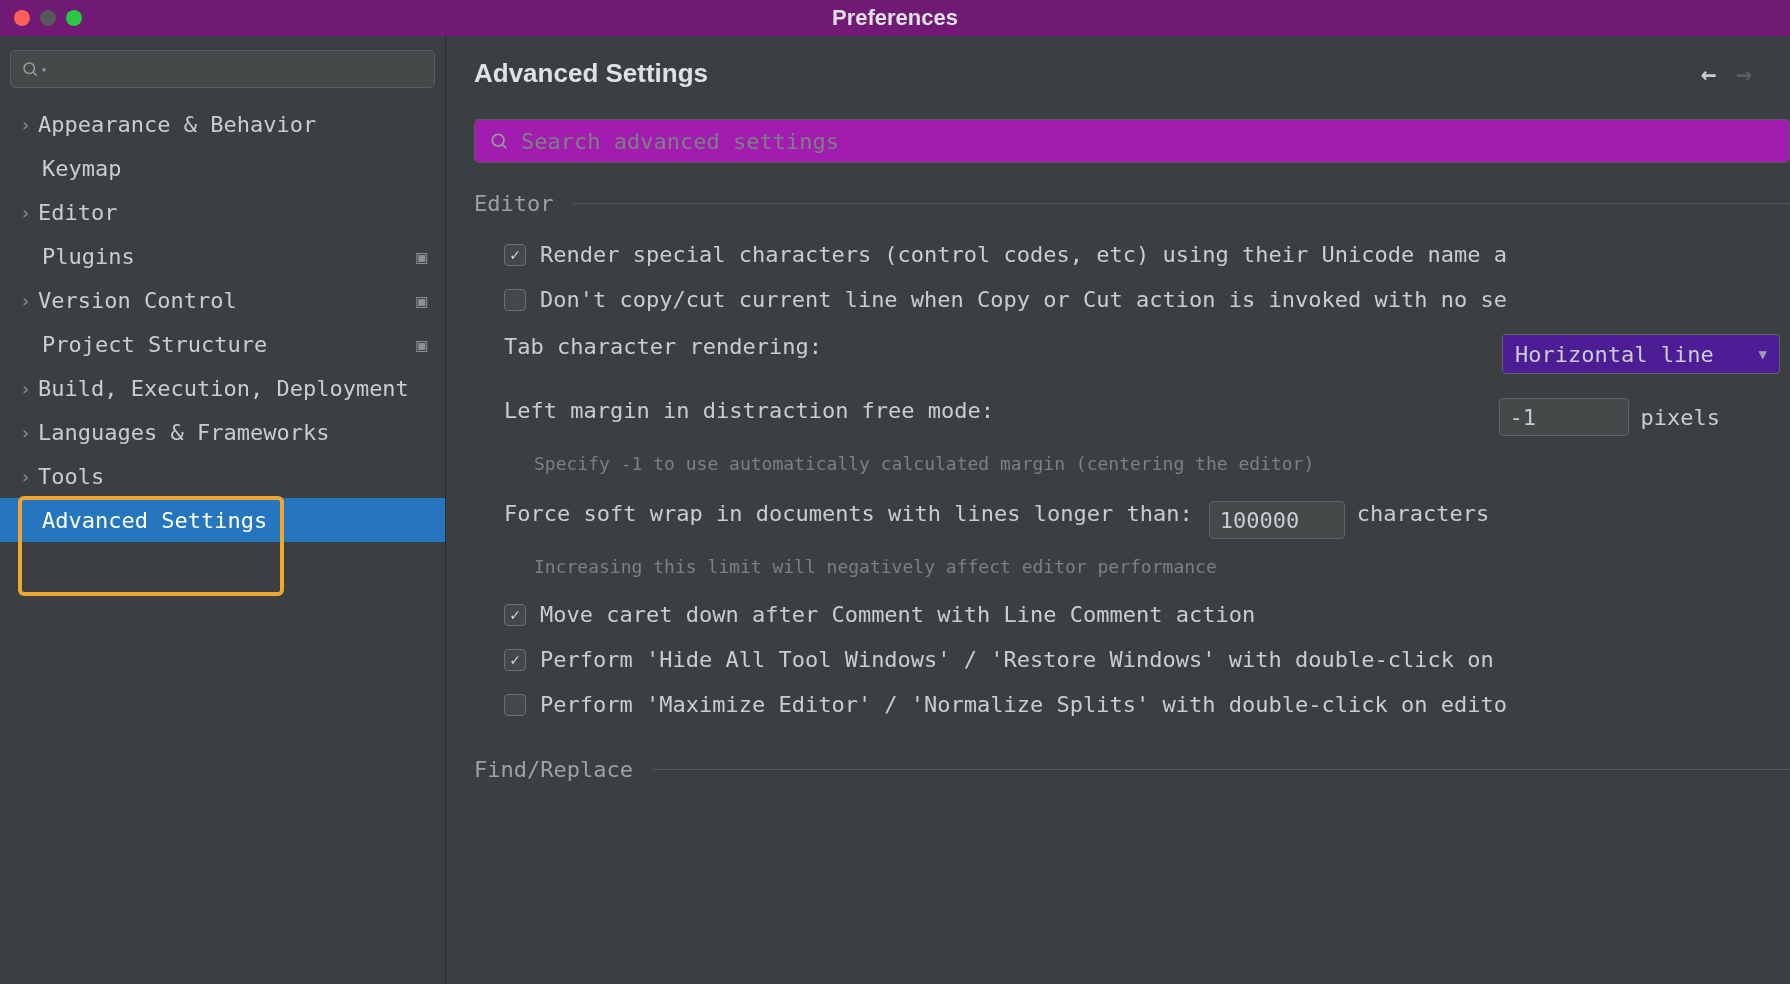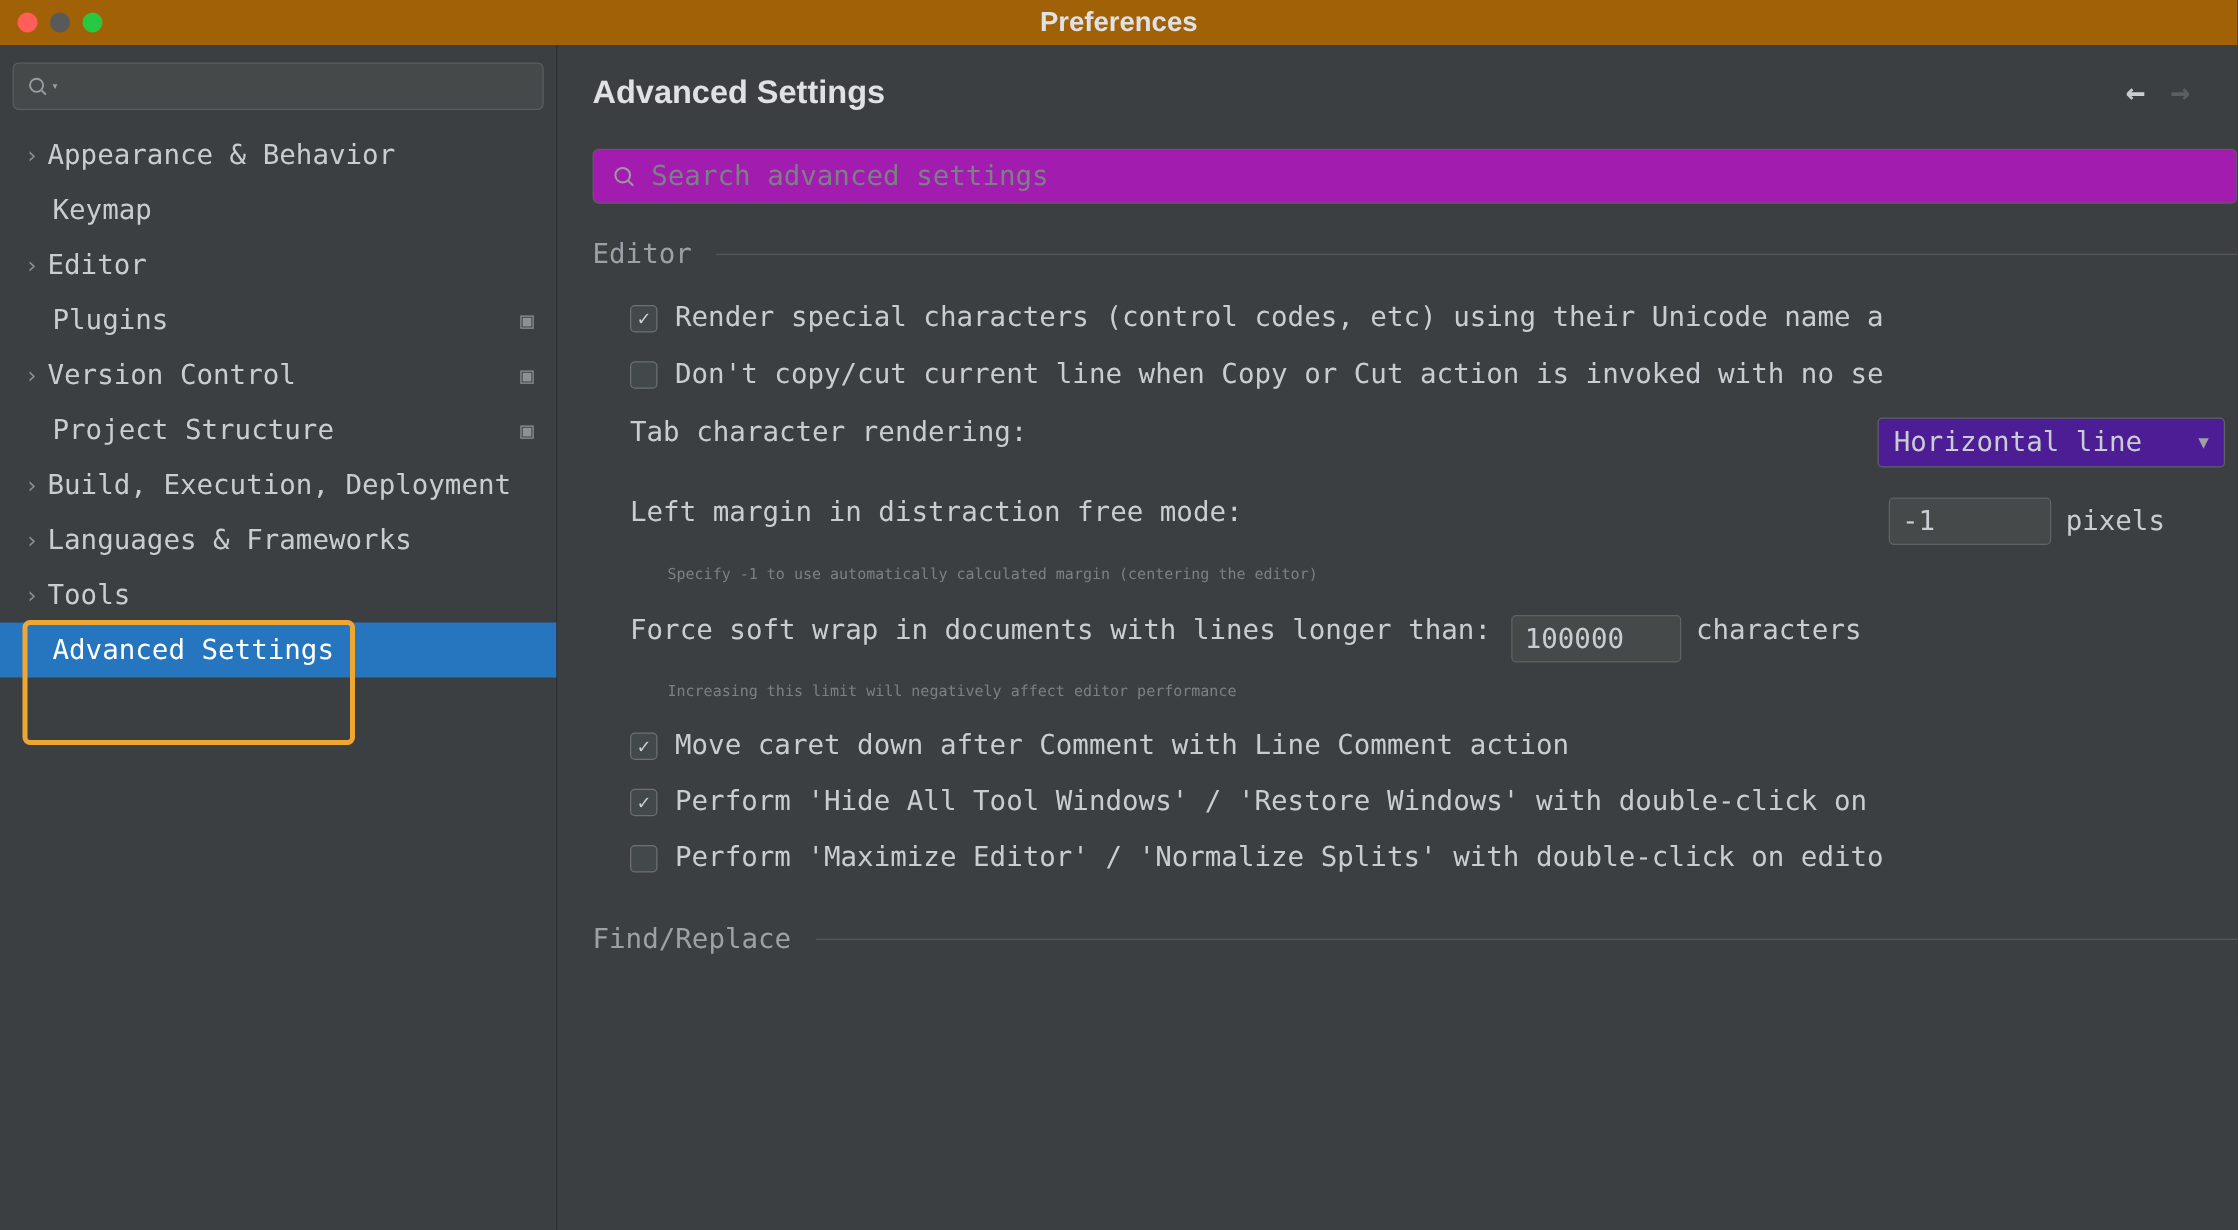--- a/index.html
+++ b/index.html
@@ -7,21 +7,21 @@
       font-family: 'SF Mono', 'Menlo', 'Consolas', monospace;
       background: #3c3f41;
       color: #bbbbbb;
       font-size: 18px;
       overflow: hidden;
       width: 1790px;
       height: 984px;
     }
     .titlebar {
       height: 36px;
-      background: #a16207;
+      background: #701a75;
       display: flex;
       align-items: center;
       position: relative;
     }
     .traffic-lights {
       display: flex;
       gap: 10px;
       padding-left: 14px;
     }
     .traffic-light {
@@ -228,21 +228,21 @@
       align-items: center;
       color: #c9ccd1;
       font-size: 22px;
       font-family: inherit;
     }
     .num-input.w1 { width: 130px; margin-left: 16px; margin-right: 12px;}
     .num-input.w2 { width: 136px; margin-left: 16px; margin-right: 12px;}
     .help {
       padding: 2px 10px 12px 60px;
       color: #7b8085;
-      font-size: 12px;
+      font-size: 18px;
       line-height: 1.5;
       max-width: 980px;
     }
   </style>
 </head>
 <body>
 
 <div class="titlebar">
   <div class="traffic-lights">
     <div class="traffic-light tl-red"></div>
@@ -348,21 +348,21 @@
           <span class="dd">▼</span>
         </div>
       </div>
 
       <div class="field-row">
         <span class="flabel">Left margin in distraction free mode:</span>
         <div style="margin-left:auto; display:flex; align-items:center;">
           <div class="num-input w1">
               <span>-1</span>
             </div>
-          <span style="margin-right:48px;">pixels</span>
+          <span style="margin-right:60px;">pixels</span>
         </div>
       </div>
       <div class="help">Specify -1 to use automatically calculated margin (centering the editor)</div>
 
       <div class="field-row">
         <span class="flabel">Force soft wrap in documents with lines longer than:</span>
         <div class="num-input w2">
             <span>100000</span>
           </div>
         <span>characters</span>

